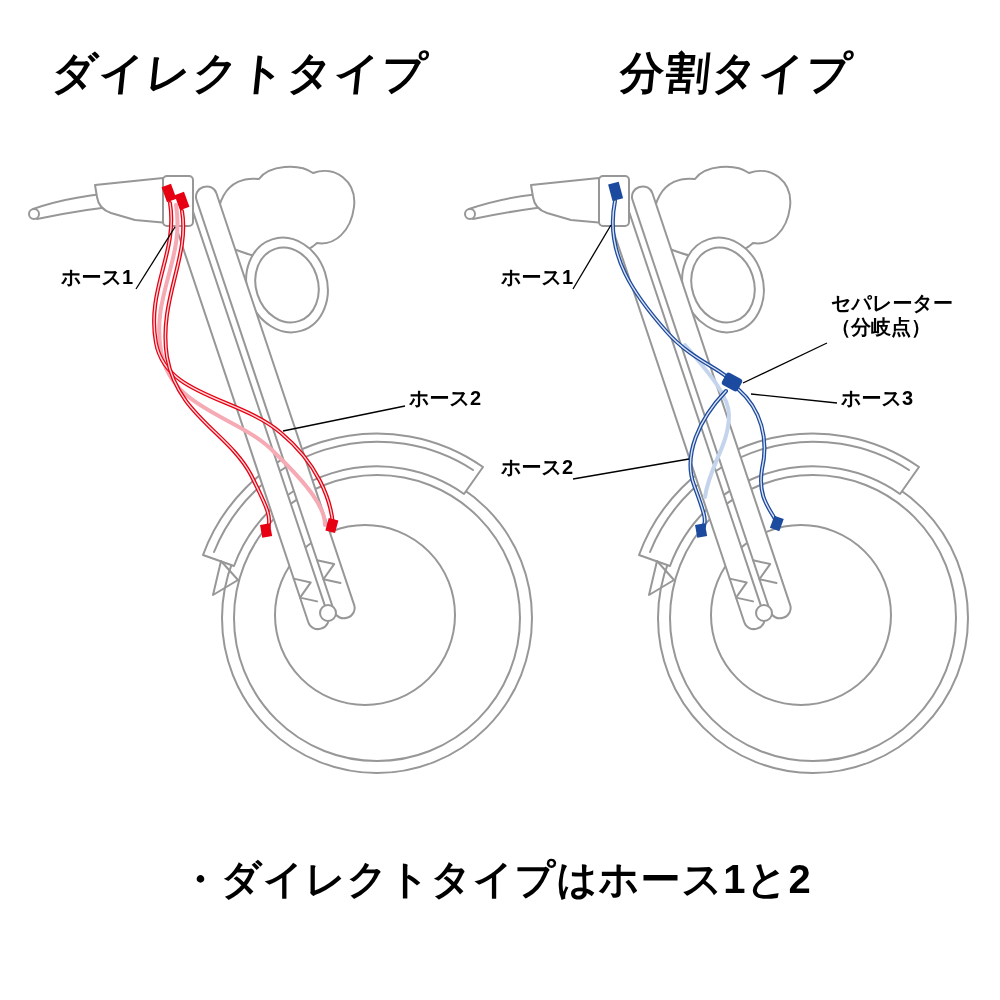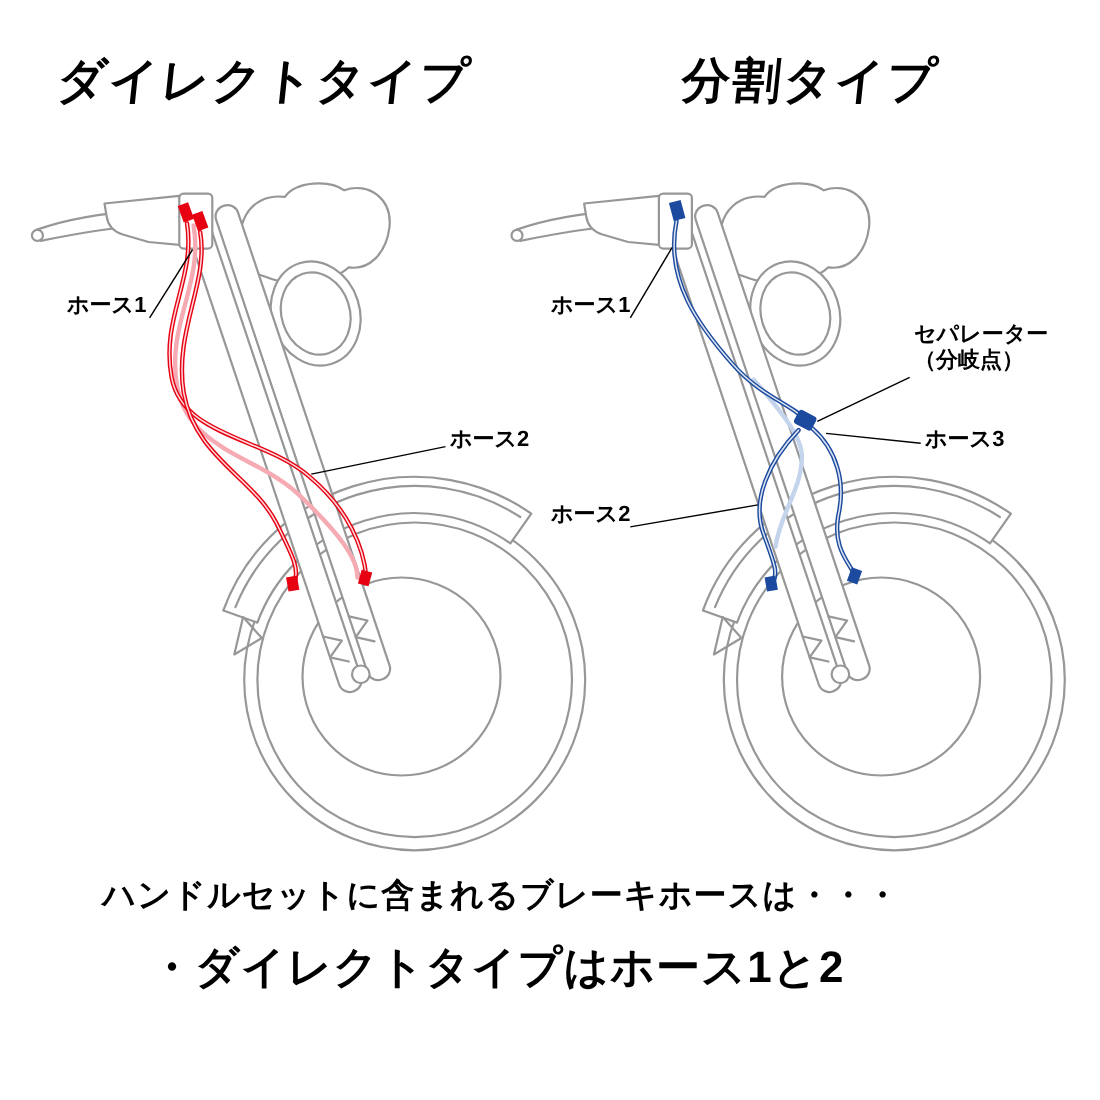--- a/index.html
+++ b/index.html
@@ -33,21 +33,21 @@
   .fit-direct { fill:var(--direct-hose); stroke:none; }
   .fit-split  { fill:var(--split-hose);  stroke:none; }
 
   .leader { stroke:#000; stroke-width:1.3; fill:none; }
   .lbl { font-size:20px; font-weight:bold; fill:#000;
          font-family:"Liberation Sans","DejaVu Sans",sans-serif; }
 
   .footer-intro { position:absolute; left:93px; top:794px; font-size:30px;
                   font-weight:900; letter-spacing:1px; white-space:nowrap; }
   .bullet { position:absolute; font-size:40px; font-weight:900;
-            letter-spacing:1px; white-space:nowrap; }
+            letter-spacing:1px; white-space:nowrap;margin-left:44px; }
   .bullet-direct { left:136px; top:852px; }
   .bullet-split  { left:136px; top:916px; }
 </style>
 </head>
 <body>
 
 <div class="page">
 
   <svg width="0" height="0" style="position:absolute" aria-hidden="true">
     <defs>
@@ -137,16 +137,15 @@
     <text class="lbl" x="370" y="147">セパレーター</text>
     <text class="lbl" x="370" y="171">（分岐点）</text>
 
     <line class="leader" x1="376" y1="240" x2="290" y2="231"></line>
     <text class="lbl" x="380" y="242">ホース3</text>
 
     <line class="leader" x1="112" y1="316" x2="228" y2="296"></line>
     <text class="lbl" x="40" y="311">ホース2</text>
   </svg>
 
-  <div class="footer-intro">ハンドルセットに含まれるブレーキホースは・・・</div>
   <div class="bullet bullet-direct">・ダイレクトタイプはホース1と2</div>
 
 </div>
 
 </body></html>

